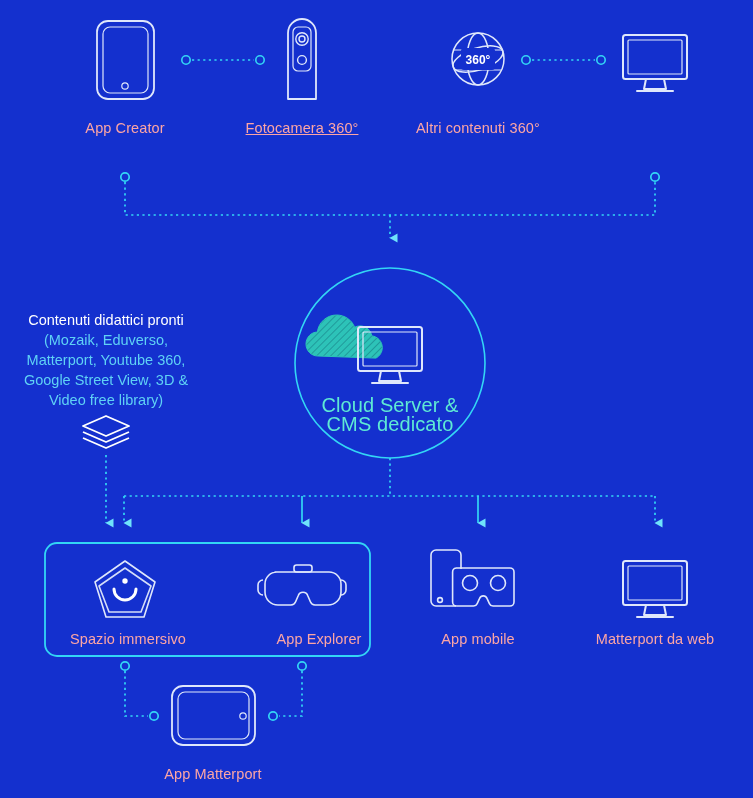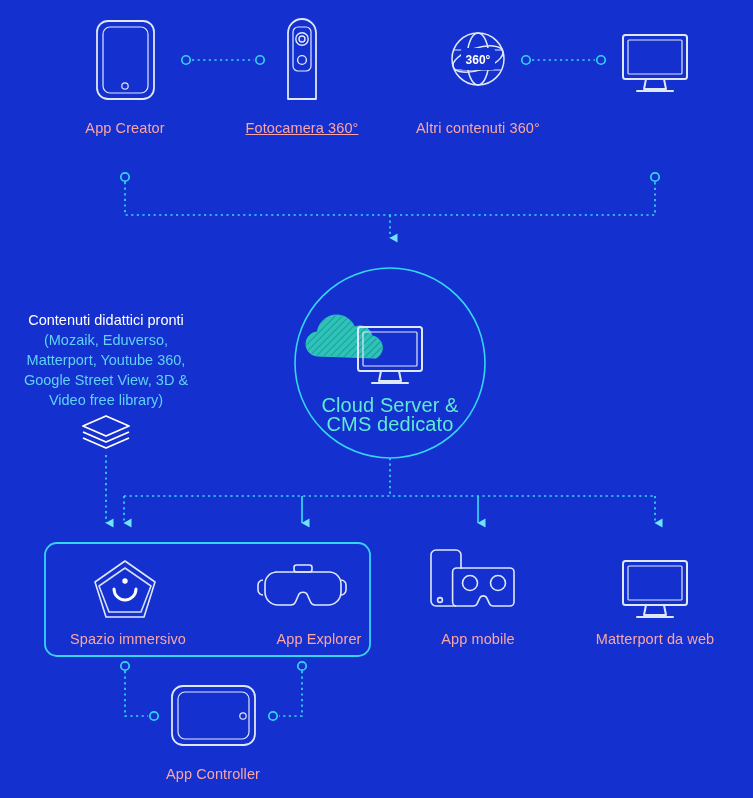--- a/index.html
+++ b/index.html
@@ -204,15 +204,15 @@
   <div class="lbl cloudlbl" style="left:390px;top:396px;">
     <span>Cloud Server &amp;</span><br>
     <span>CMS dedicato</span>
   </div>
 
   <div class="lbl" style="left:128px;top:631px;">Spazio immersivo</div>
   <div class="lbl" style="left:302px;top:631px;margin-left:17px;">App Explorer</div>
   <div class="lbl" style="left:478px;top:631px;">App mobile</div>
   <div class="lbl" style="left:655px;top:631px;">Matterport da web</div>
 
-  <div class="lbl" style="left:213px;top:766px;">App Controller</div>
+  <div class="lbl" style="left:213px;top:766px;">App Matterport</div>
 
 </div>
 
 </body></html>

